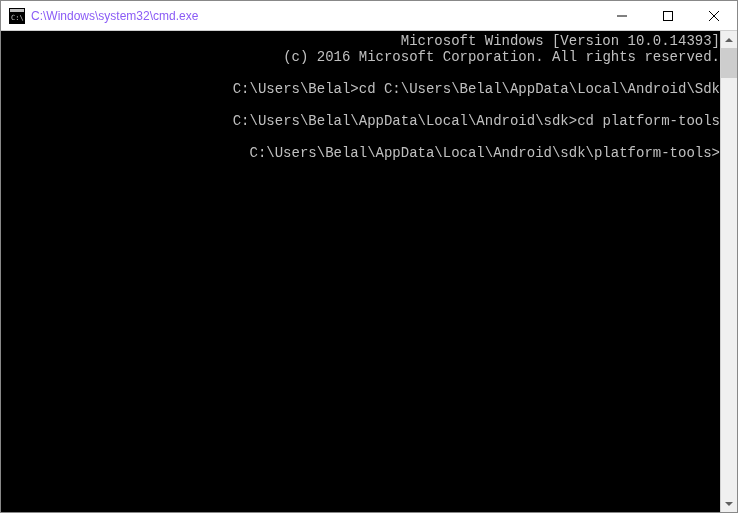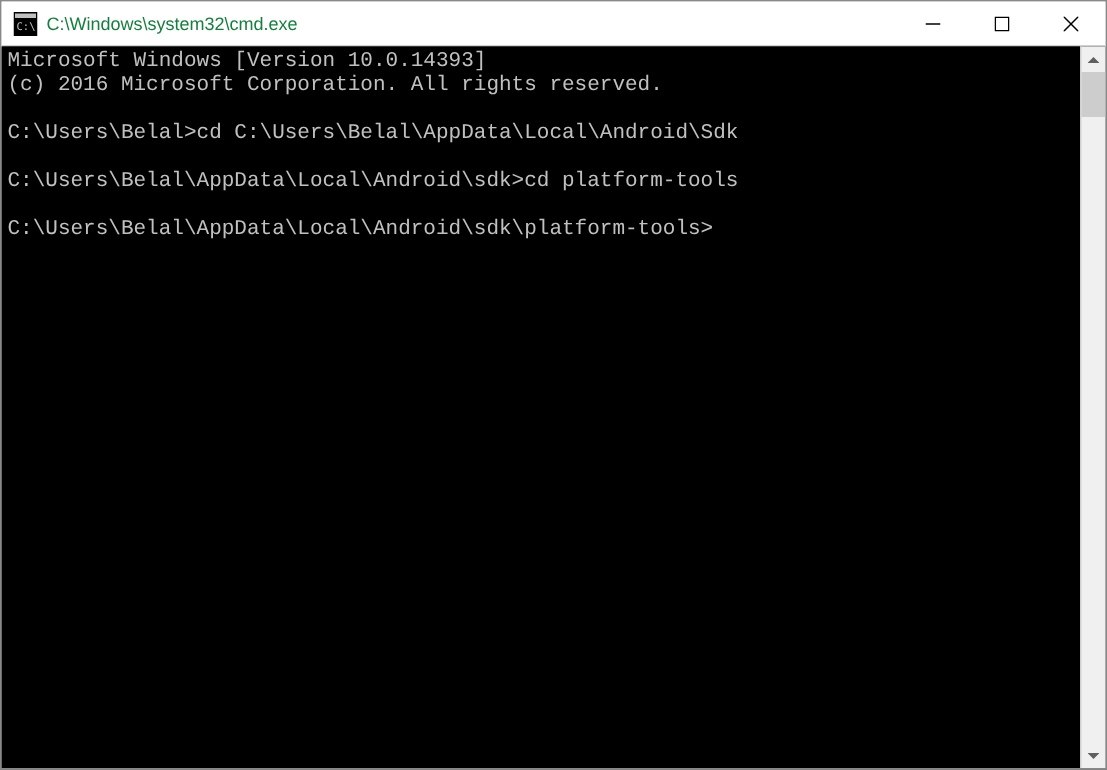--- a/index.html
+++ b/index.html
@@ -27,21 +27,21 @@
       height: 16px;
       margin-left: 8px;
       margin-right: 6px;
       display: flex;
       align-items: center;
       justify-content: center;
     }
     .titlebar-title {
       flex: 1;
       font-size: 12px;
-      color: #15803d;
+      color: #8b5cf6;
       white-space: nowrap;
       overflow: hidden;
     }
     .window-controls {
       display: flex;
       height: 100%;
     }
     .window-btn {
       width: 46px;
       height: 100%;
@@ -61,20 +61,21 @@
       color: #c0c0c0;
       font-family: Consolas, "Courier New", monospace;
       font-size: 14px;
       line-height: 16px;
       padding: 2px 0 0 4px;
       white-space: pre;
       overflow: hidden;
     }
     .terminal .line {
       min-height: 16px;
+      text-align: right;
     }
     .scrollbar {
       width: 17px;
       background: #f0f0f0;
       position: relative;
       border-left: 1px solid #d0d0d0;
     }
     .scroll-arrow {
       width: 100%;
       height: 17px;

